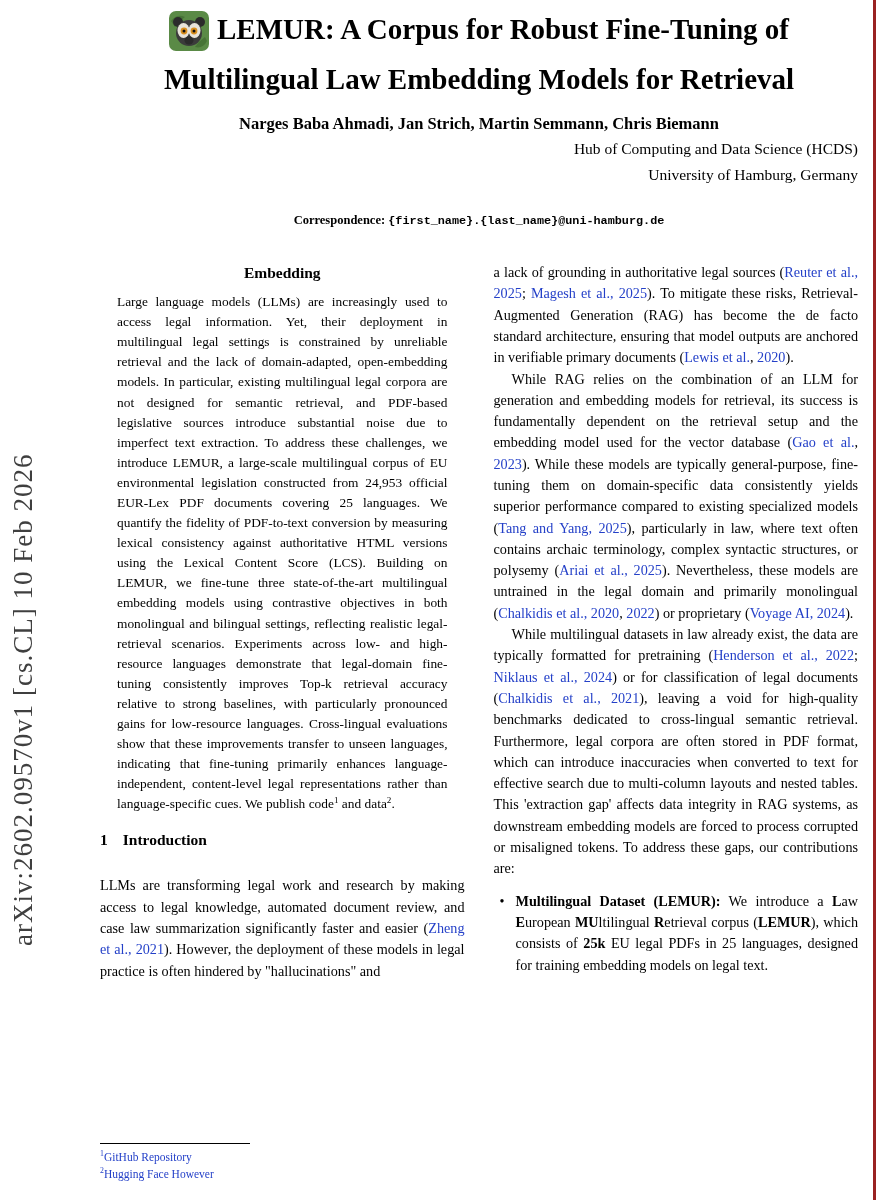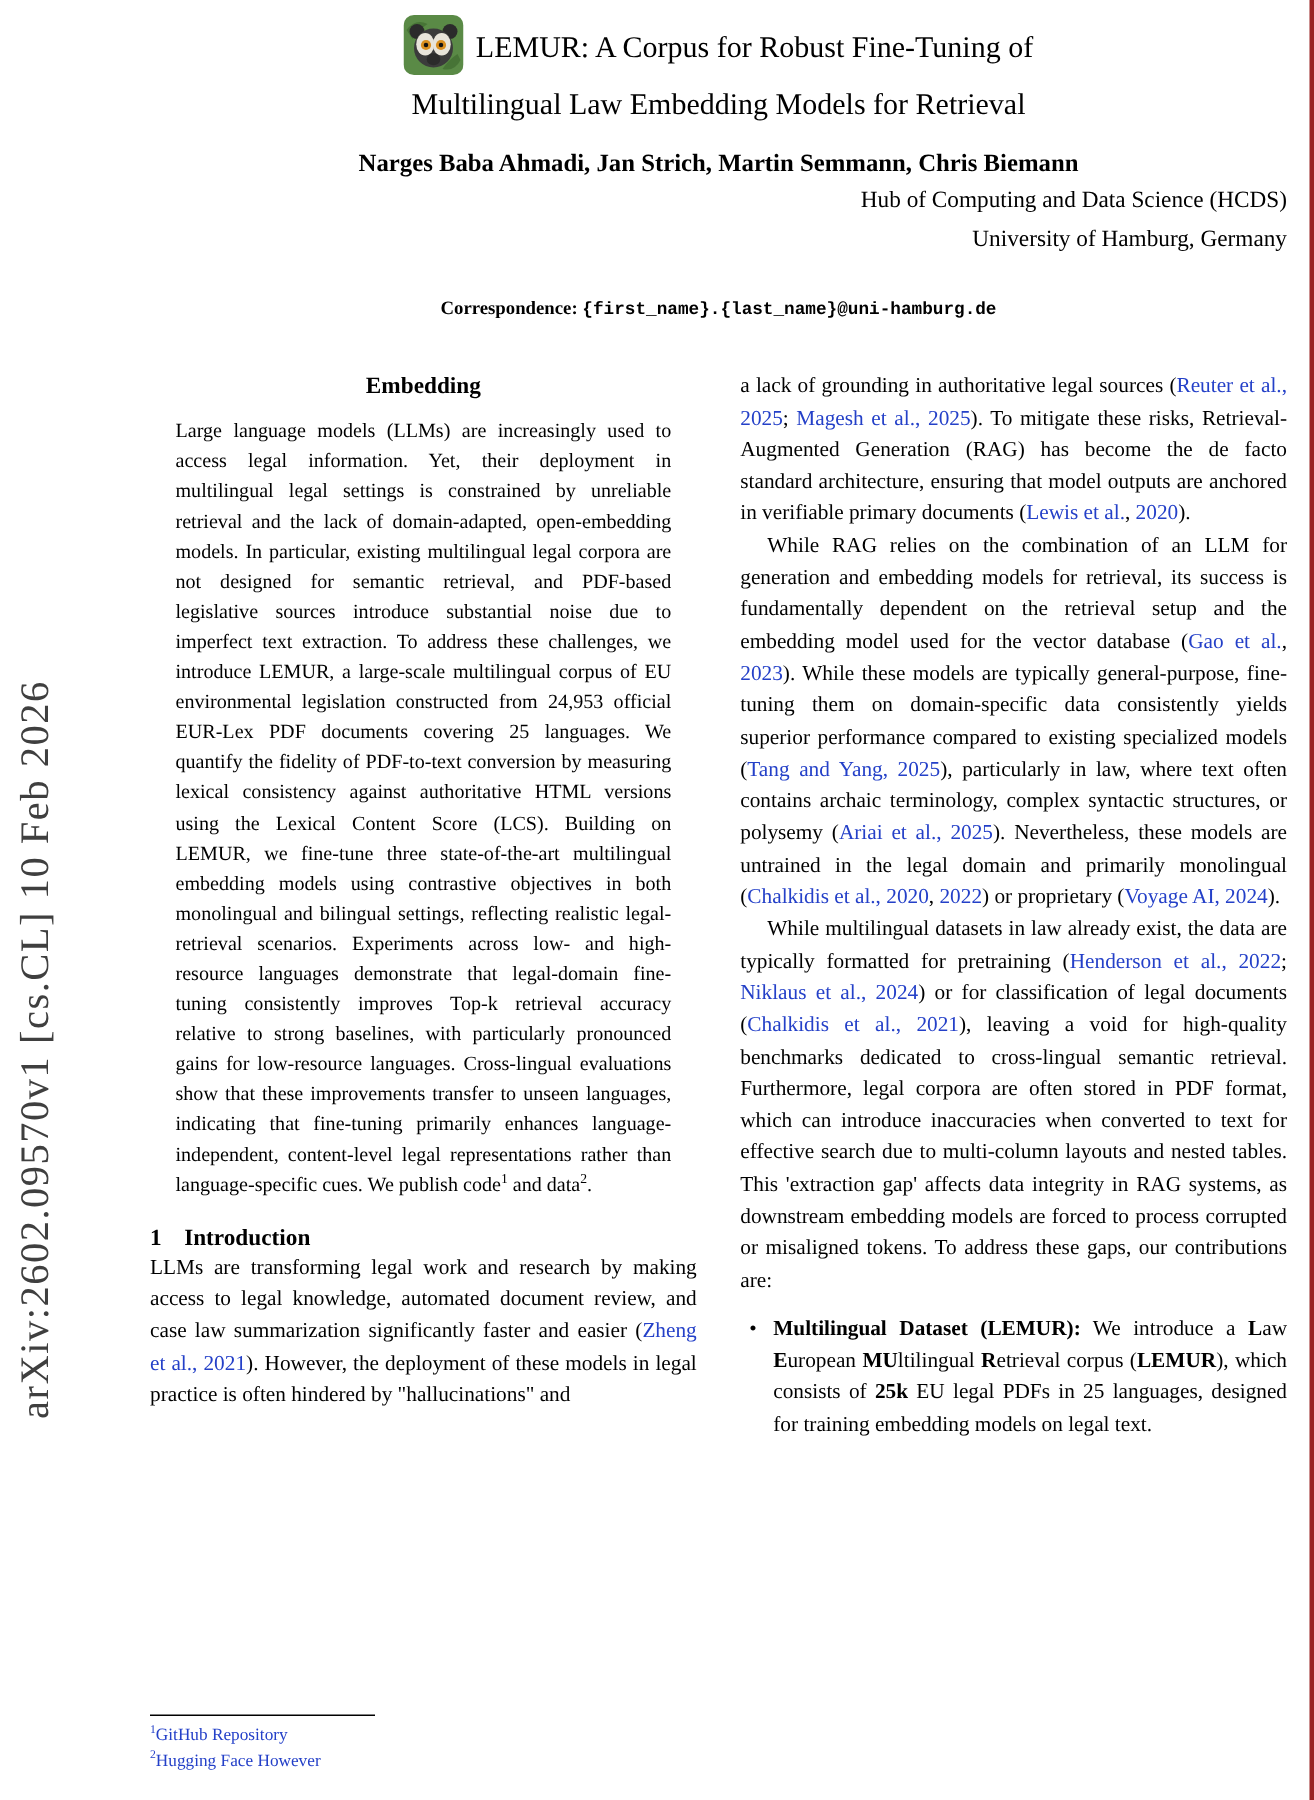--- a/index.html
+++ b/index.html
@@ -29,38 +29,38 @@
   
   .edge-strip {
     position: absolute;
     right: 0; top: 0;
     width: 3px; height: 100%;
     background: var(--edge, #992222);
   }
 
   
   .titleblock { padding-top: 10px; margin-left: 100px; margin-right: 18px; text-align: center; }
-  .title { font-size: 20px; font-weight: normal; line-height: 1.32; margin: 0; }
+  .title { font-size: 29px; font-weight: bold; line-height: 1.32; margin: 0; }
   .title-line { display: block; }
   .logo { display: inline-block; vertical-align: -12px; margin-right: 8px; }
   .authors { margin-top: 15px; font-size: 16.5px; font-weight: bold; }
   .affil { font-size: 15.5px; line-height: 1.5; margin-top: 3px; text-align: right; }
   .correspondence { margin-top: 27px; font-size: 12.5px; }
   .corr-label { font-weight: bold; }
   .corr-email { font-family: "Liberation Mono", "DejaVu Sans Mono", monospace; font-weight: bold; font-size: 11.8px; }
 
   
   .cols { display: flex; gap: 29px; margin: 34px 18px 0 100px; }
   .col { flex: 1; min-width: 0; }
 
   .abstract { padding: 0 17px; }
   .abs-heading { text-align: center; font-weight: bold; font-size: 15.5px; margin: 2px 0 10px 0; }
   .abs-body { font-size: 13.4px; line-height: 20.1px; text-align: justify; }
 
-  .sec-heading { font-size: 15.5px; font-weight: bold; margin: 17px 0 0 0; }
+  .sec-heading { font-size: 15.5px; font-weight: bold; margin: 17px 0 26px 0; }
   .sec-num { margin-right: 15px; }
 
   p.body { font-size: 14.2px; line-height: 21.3px; text-align: justify; margin: 0; }
   p.indent { text-indent: 18px; }
 
   .bullet-item { display: flex; margin: 11px 0 0 6px; }
   .bullet-marker { width: 16px; flex: 0 0 16px; font-size: 14.2px; line-height: 21.3px; }
   .bullet-text { flex: 1; font-size: 14.2px; line-height: 21.3px; text-align: justify; }
 
   

